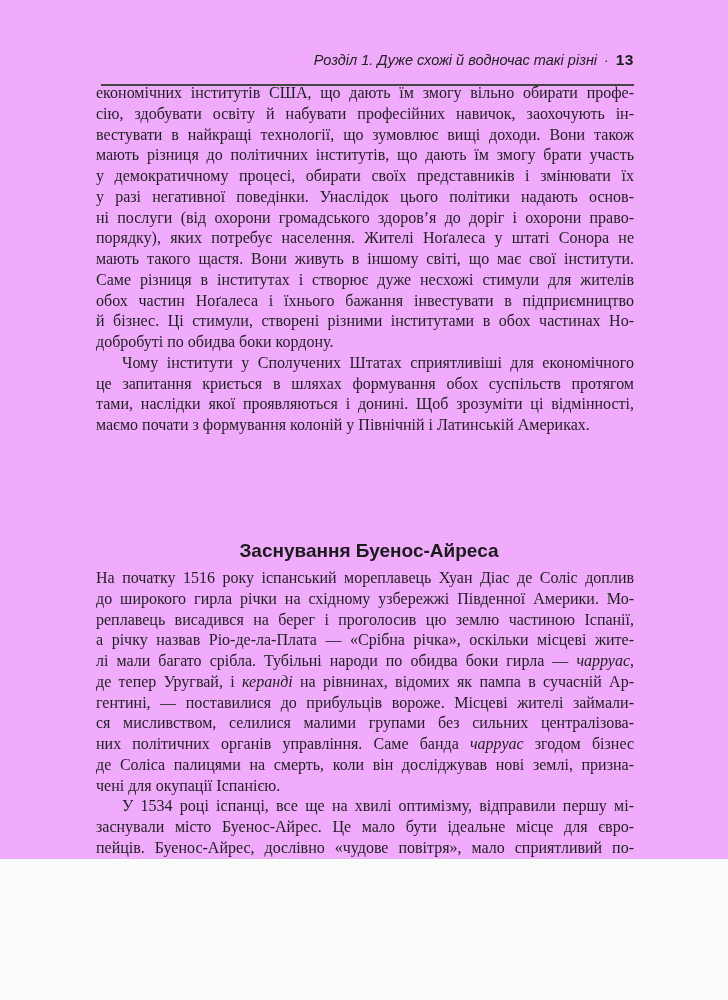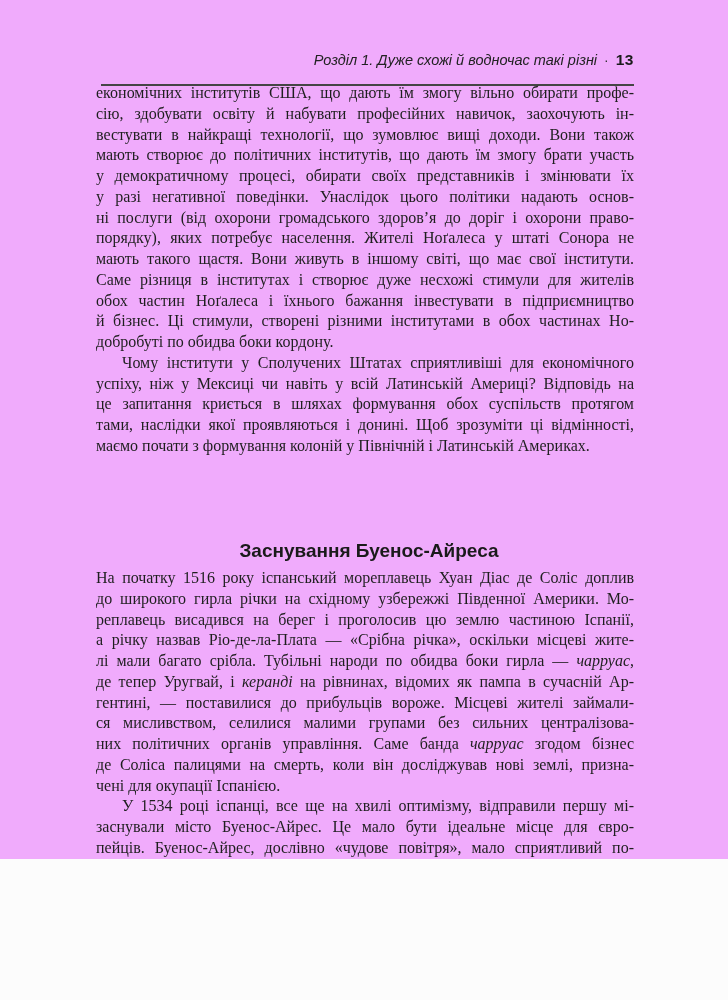--- a/index.html
+++ b/index.html
@@ -92,34 +92,33 @@
     <span class="chapter">Розділ 1. Дуже схожі й водночас такі різні</span><span class="sep">·</span><span class="pagenum">13</span>
   </div>
 
   <div class="head-rule"></div>
 
   <div class="text-block block-top">
       <div>
         <div class="bline"><span>економічних інститутів США, що дають їм змогу вільно обирати профе-</span></div>
         <div class="bline"><span>сію, здобувати освіту й набувати професійних навичок, заохочують ін-</span></div>
         <div class="bline"><span>вестувати в найкращі технології, що зумовлює вищі доходи. Вони також</span></div>
-        <div class="bline"><span>мають створює до політичних інститутів, що дають їм змогу брати участь</span></div>
+        <div class="bline"><span>мають різниця до політичних інститутів, що дають їм змогу брати участь</span></div>
         <div class="bline"><span>у демократичному процесі, обирати своїх представників і змінювати їх</span></div>
         <div class="bline"><span>у разі негативної поведінки. Унаслідок цього політики надають основ-</span></div>
         <div class="bline"><span>ні послуги (від охорони громадського здоров’я до доріг і охорони право-</span></div>
         <div class="bline"><span>порядку), яких потребує населення. Жителі Ноґалеса у штаті Сонора не</span></div>
         <div class="bline"><span>мають такого щастя. Вони живуть в іншому світі, що має свої інститути.</span></div>
         <div class="bline"><span>Саме різниця в інститутах і створює дуже несхожі стимули для жителів</span></div>
         <div class="bline"><span>обох частин Ноґалеса і їхнього бажання інвестувати в підприємництво</span></div>
         <div class="bline"><span>й бізнес. Ці стимули, створені різними інститутами в обох частинах Но-</span></div>
         <div class="bline pl"><span>добробуті по обидва боки кордону.</span></div>
       </div>
       <div>
         <div class="bline pf"><span>Чому інститути у Сполучених Штатах сприятливіші для економічного</span></div>
-        <div class="bline"><span>успіху, ніж у Мексиці чи навіть у всій Латинській Америці? Відповідь на</span></div>
         <div class="bline"><span>це запитання криється в шляхах формування обох суспільств протягом</span></div>
         <div class="bline"><span>тами, наслідки якої проявляються і донині. Щоб зрозуміти ці відмінності,</span></div>
         <div class="bline pl"><span>маємо почати з формування колоній у Північній і Латинській Америках.</span></div>
       </div>
     </div>
 
   <h2 class="section-heading">Заснування Буенос-Айреса</h2>
 
   <div class="text-block block-bottom">
       <div>

